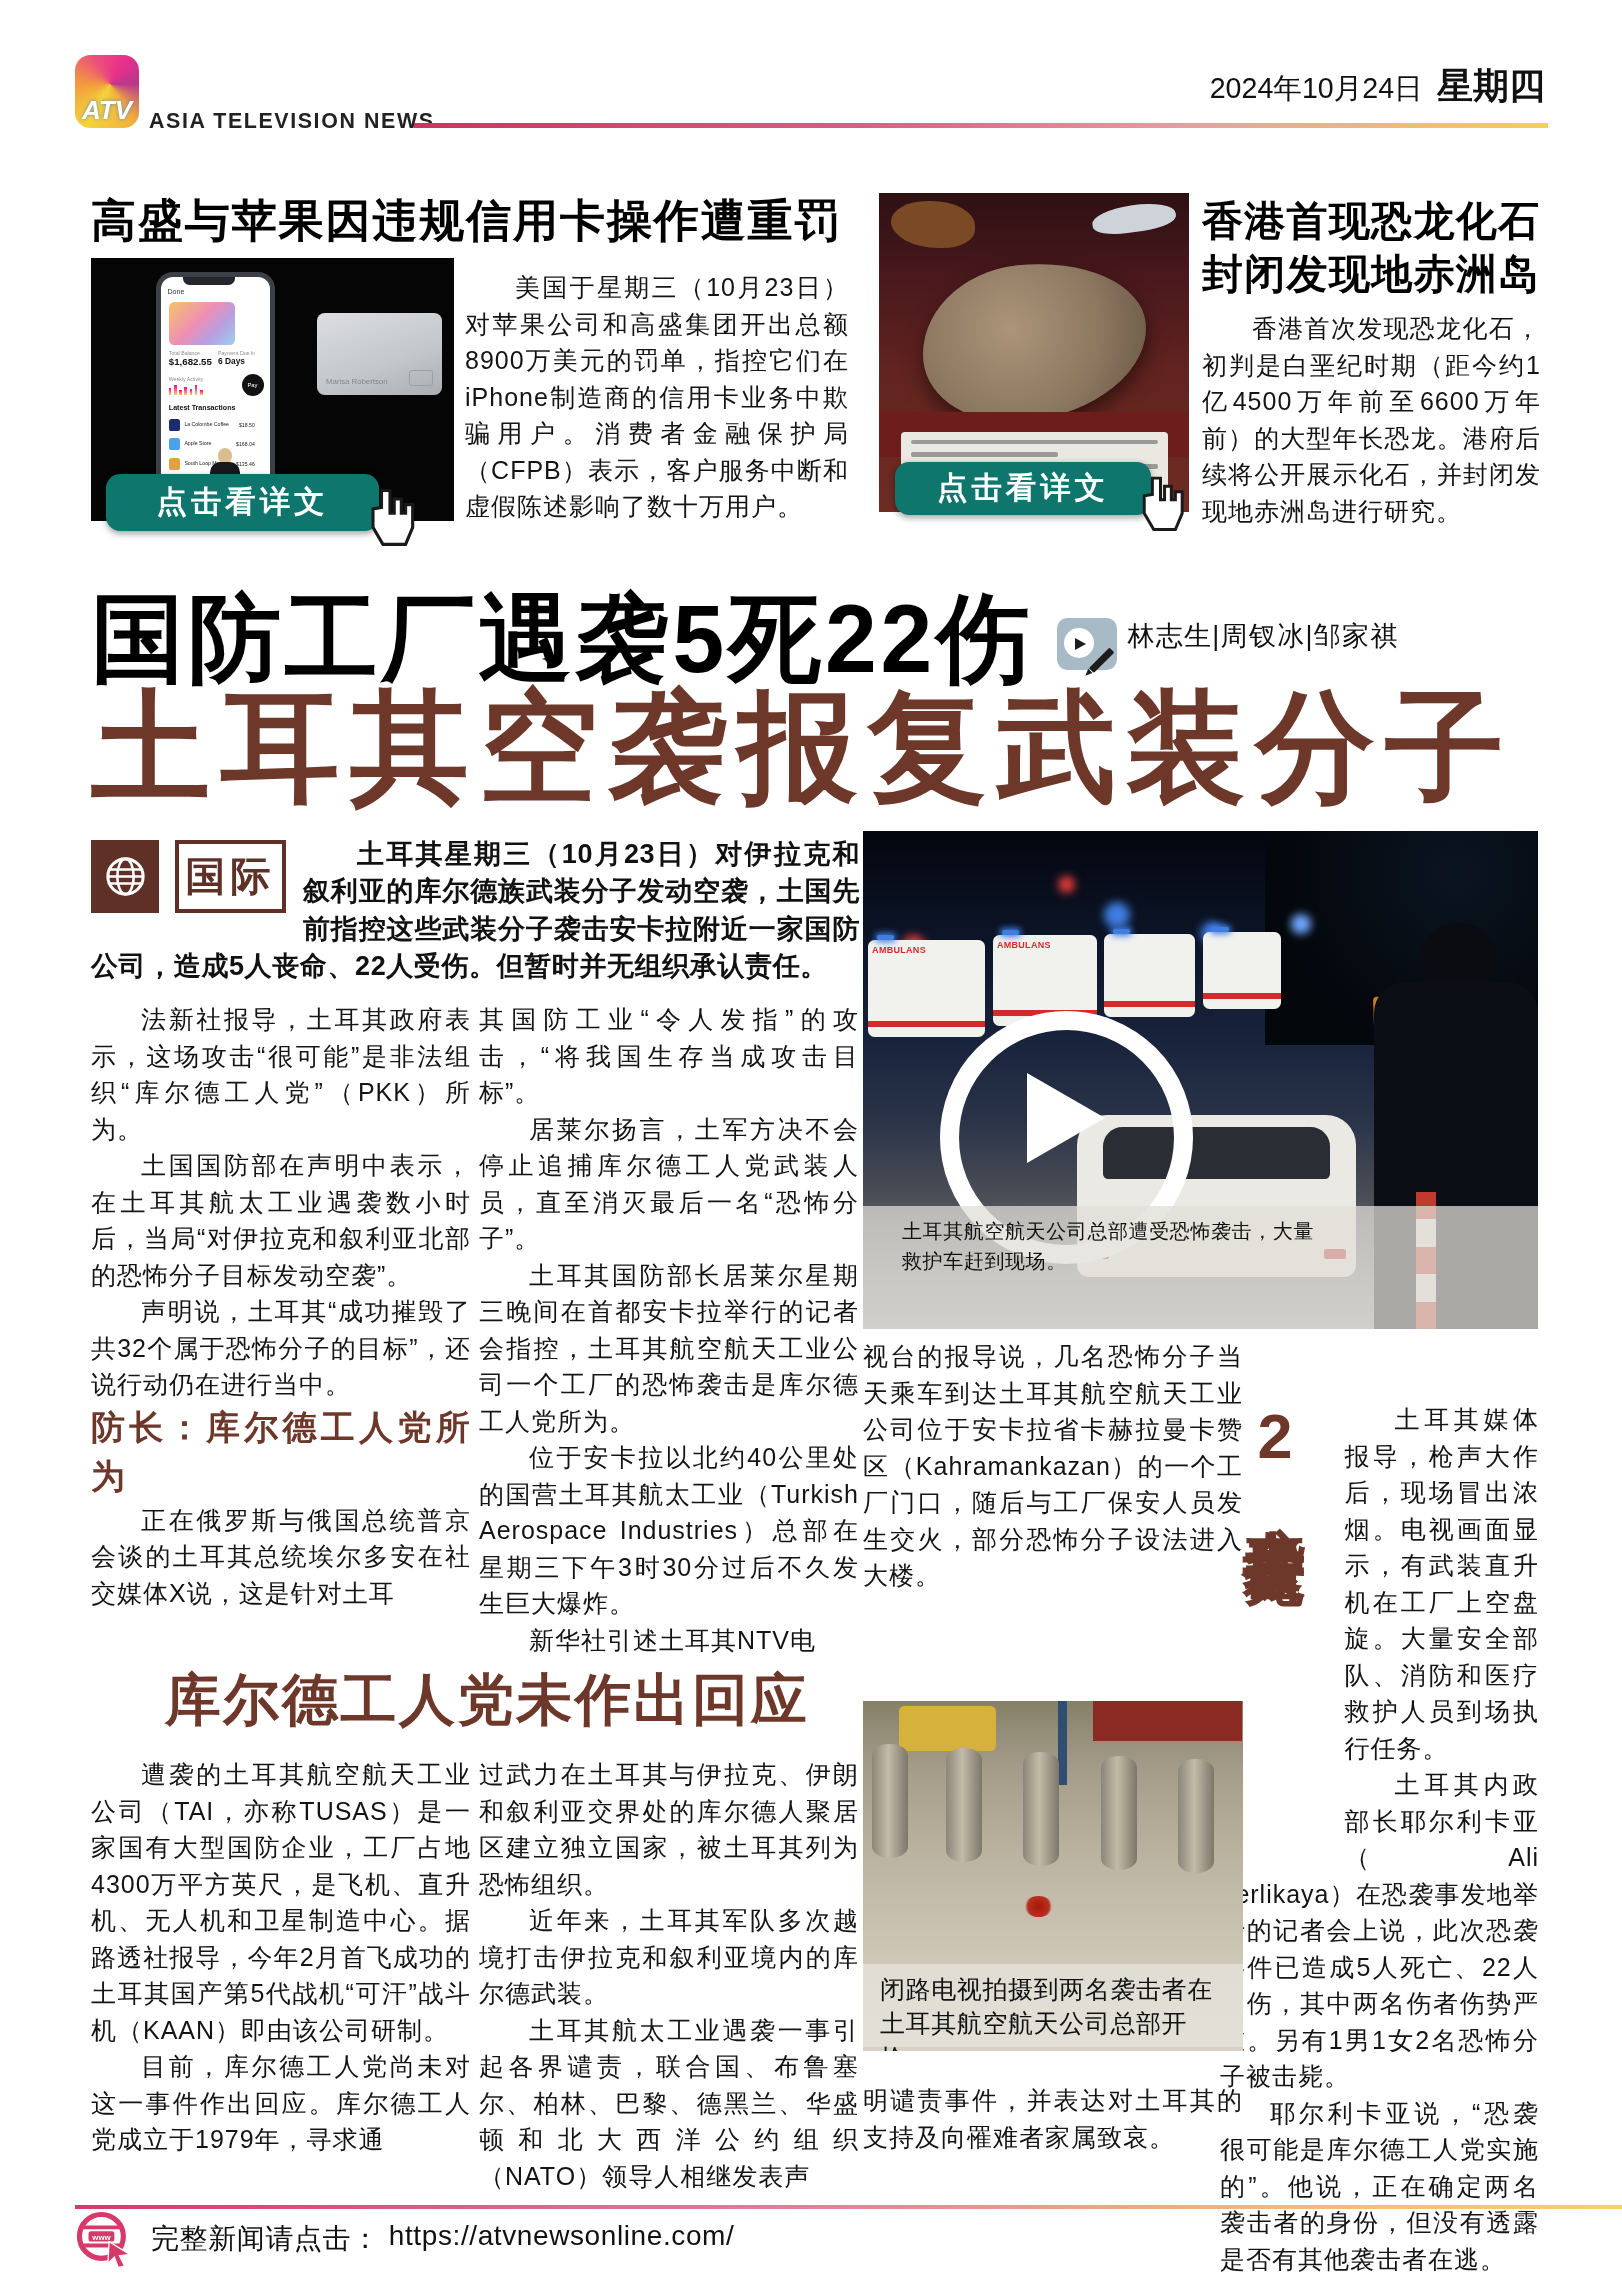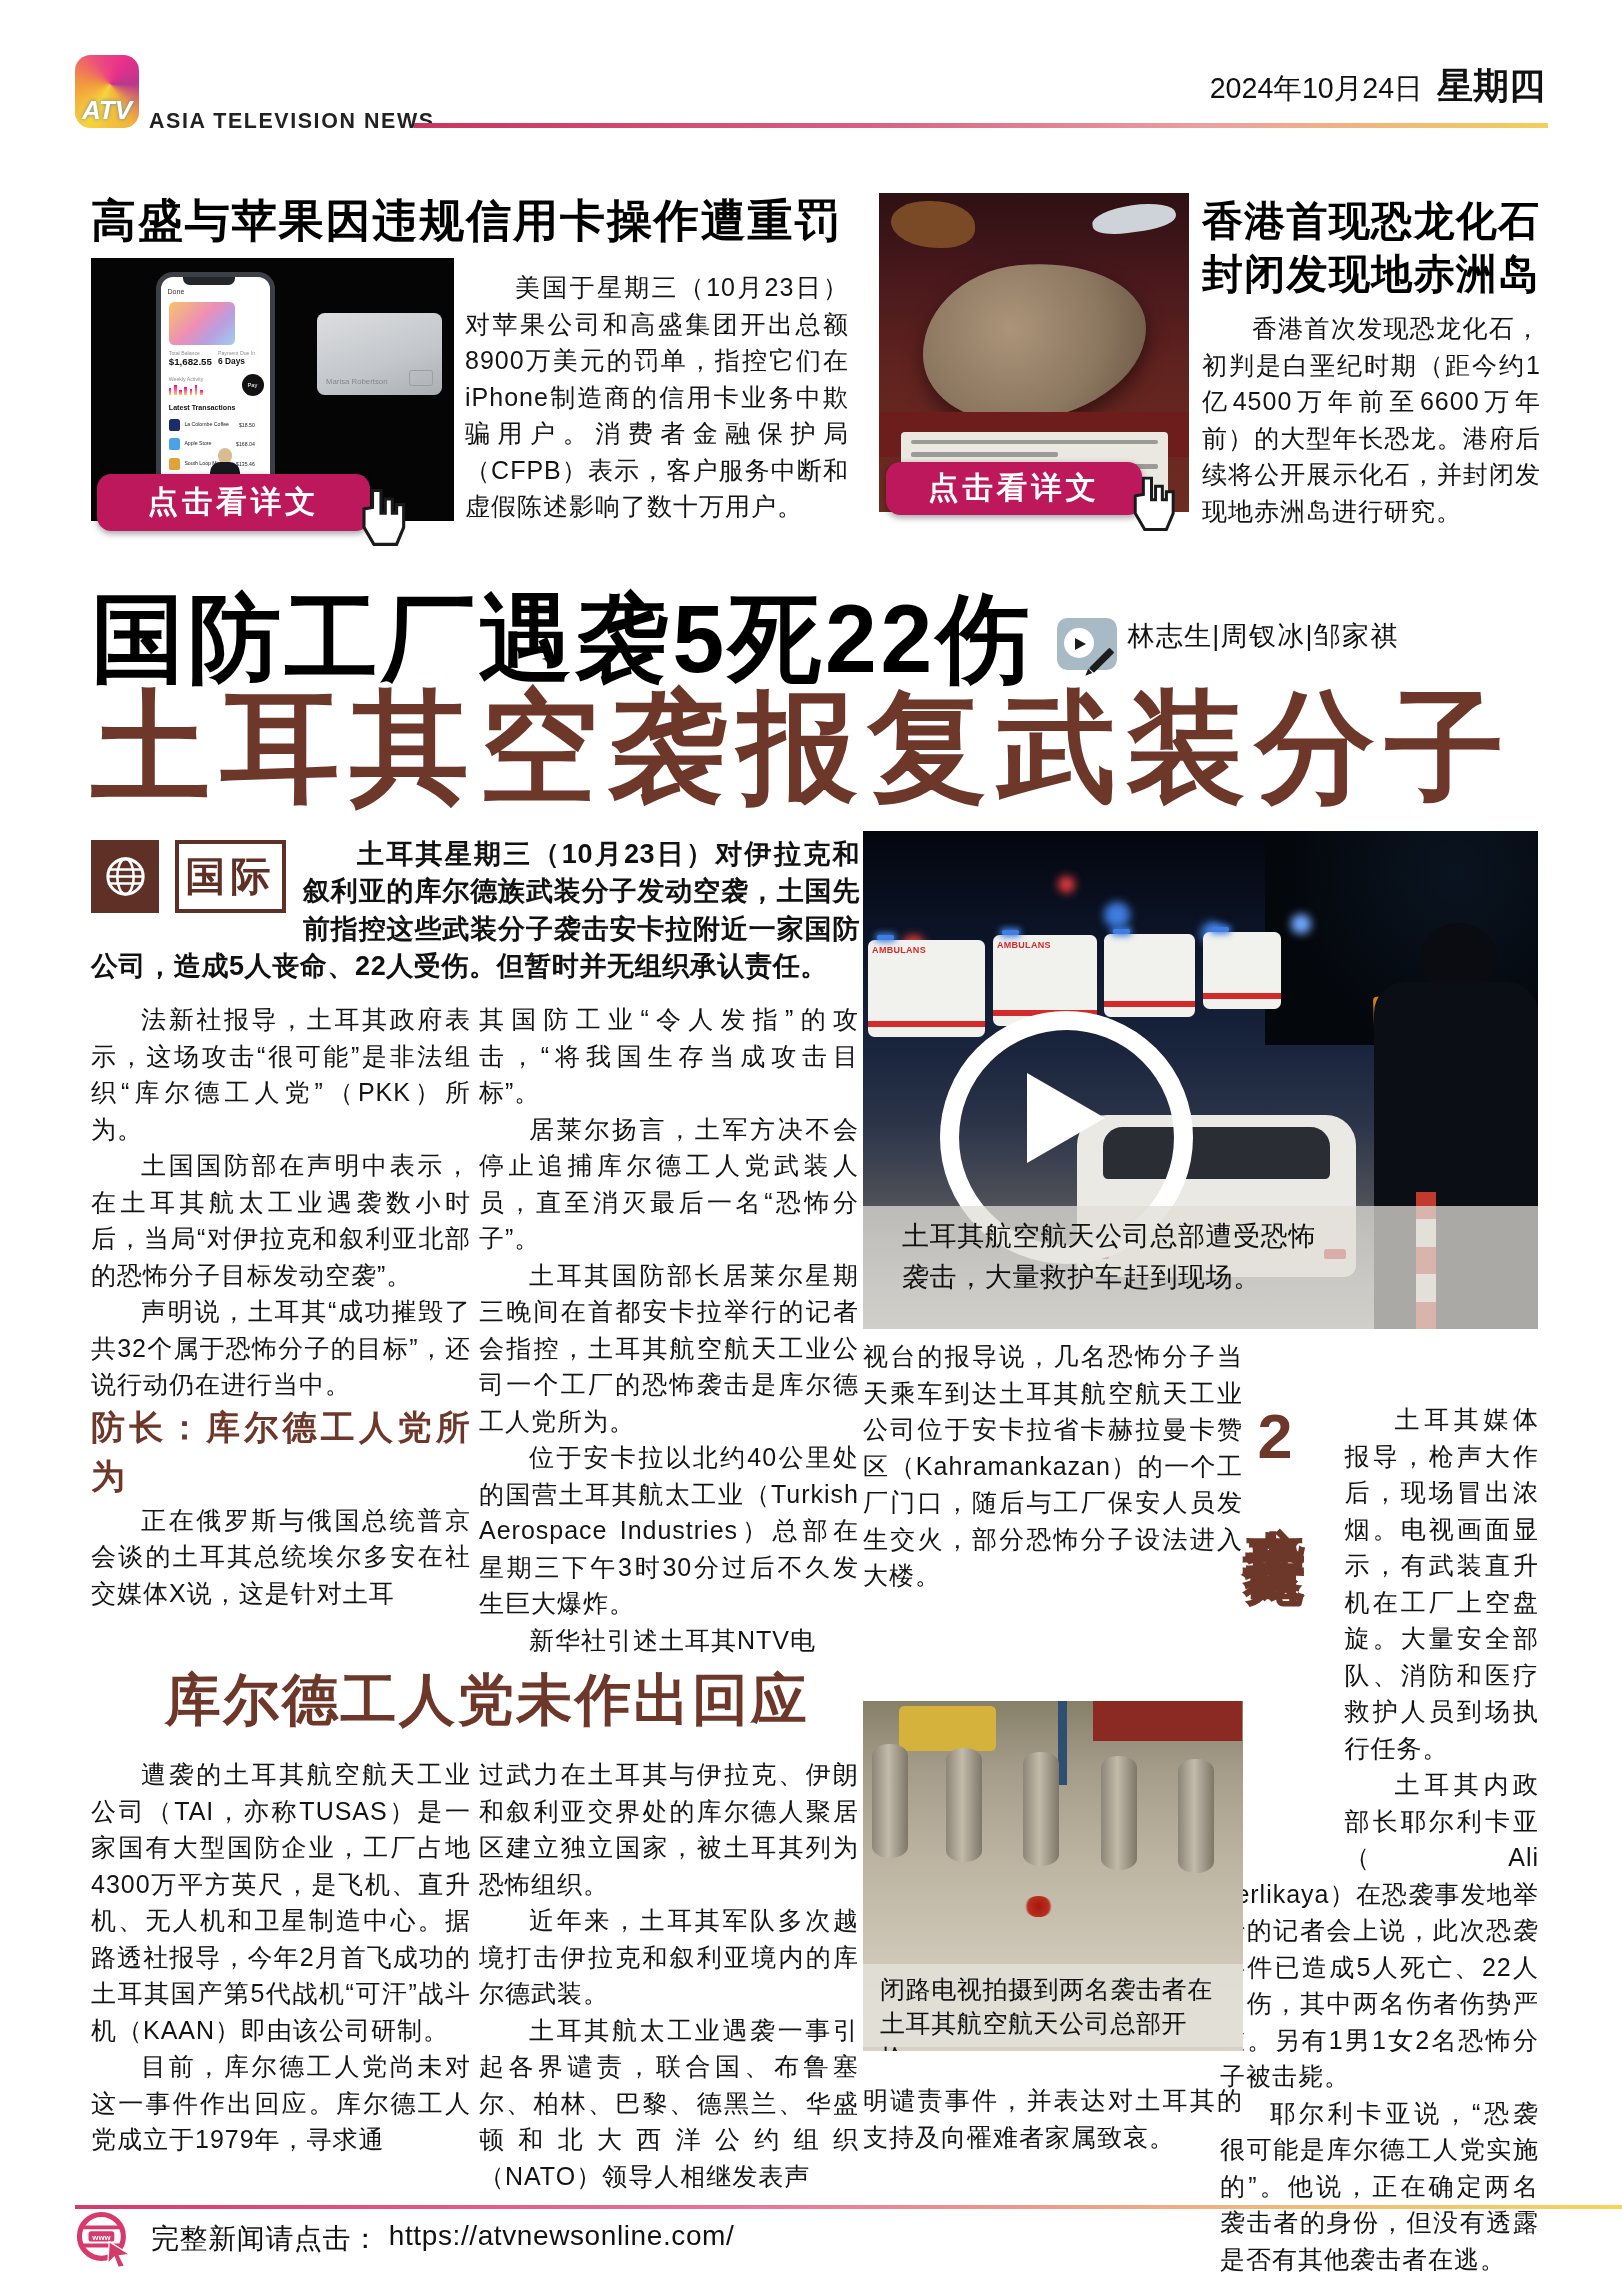--- a/index.html
+++ b/index.html
@@ -22,22 +22,22 @@
   .date-block .w{font-size:36px;font-weight:900;color:#111;}
 
   
   .headline-sm{font-size:45px;font-weight:900;color:#000;letter-spacing:1.9px;white-space:nowrap;}
   .body-text{font-size:25px;line-height:1.46;letter-spacing:1px;text-align:justify;color:#141414;}
   .body-text p{margin:0;text-indent:2em;}
   .body-text p.noind{text-indent:0;}
   .subhead{font-size:34px;font-weight:700;color:#6d382a;letter-spacing:1.3px;margin:11.7px 0 6.5px 0;text-indent:0;}
 
   
-  .red-btn{background:#be185d;border-radius:14.3px;display:flex;align-items:center;justify-content:center;
-    color:#fff;font-weight:900;box-shadow:0 2.6px 6.5px rgba(0,0,0,.35);}
+  .red-btn{background:#0f766e;border-radius:14.3px;display:flex;align-items:center;justify-content:center;
+    color:#fff;font-weight:900;box-shadow:0 2.6px 6.5px rgba(0,0,0,.35);margin-left:9px;}
   .red-btn .lbl{font-size:30.5px;letter-spacing:3.9px;}
   .hand{position:absolute;right:-45px;top:7.8px;width:68px;height:68px;}
 
   
   .photo-apple{left:91px;top:258px;width:363px;height:263px;background:#050505;overflow:hidden;}
   .phone{position:absolute;left:65px;top:14.3px;width:109px;height:234px;background:#fff;border:5.8px solid #3c4046;border-radius:17px;overflow:hidden;}
   .phone .notch{position:absolute;left:22px;top:0;width:52px;height:7.8px;background:#23262b;border-radius:0 0 6.5px 6.5px;}
   .phone .done{position:absolute;left:6.5px;top:10.4px;font-size:7.1px;color:#333;}
   .phone .ccard{position:absolute;left:7.8px;top:25px;width:66px;height:43px;border-radius:5.2px;
     background:linear-gradient(135deg,#f6c46a 0%,#ee8fb5 45%,#b79fe0 70%,#9fd0f0 100%);}
@@ -110,21 +110,21 @@
   .car-white .win{position:absolute;left:26px;top:11.7px;width:227px;height:52px;background:#2a2d33;border-radius:19.5px 19.5px 5.2px 5.2px;}
   .car-white .tl{position:absolute;bottom:18px;width:22px;height:10.4px;background:#c42020;border-radius:2.6px;}
   .officer-head{position:absolute;left:557px;top:92px;width:77px;height:70px;border-radius:50%;background:#0a0c11;}
   .officer-body{position:absolute;left:511px;top:151px;width:164px;height:348px;border-radius:31px 31px 0 0;background:#0b0e15;}
   .bollard{position:absolute;left:553px;top:361px;width:19.5px;height:138px;
     background:repeating-linear-gradient(180deg,#c23a2e 0 27px,#ece8e2 27px 55px);}
   .play-ring{position:absolute;left:77px;top:180px;width:215px;height:215px;border:19.5px solid #fff;border-radius:50%;}
   .play-ring .tri{position:absolute;left:68px;top:43px;width:0;height:0;
     border-left:78px solid #fff;border-top:45px solid transparent;border-bottom:45px solid transparent;}
   .photo-main .cap{position:absolute;left:0;bottom:0;width:100%;height:123px;background:rgba(224,222,215,.75);}
-  .photo-main .cap div{margin:10.4px 0 0 39px;width:428px;font-size:27px;line-height:1.5;color:#111;letter-spacing:0.6px;}
+  .photo-main .cap div{margin:10.4px 0 0 39px;width:428px;font-size:20px;line-height:1.5;color:#111;letter-spacing:0.6px;}
 
   
   .col{width:380px;}
   .col p{margin:0;}
   .col1{left:91px;top:1001px;}
   .col2{left:479px;top:1001px;}
   .col3{left:863px;top:1338px;}
 
   
   .side-col{left:1220px;top:1401px;width:319px;}

